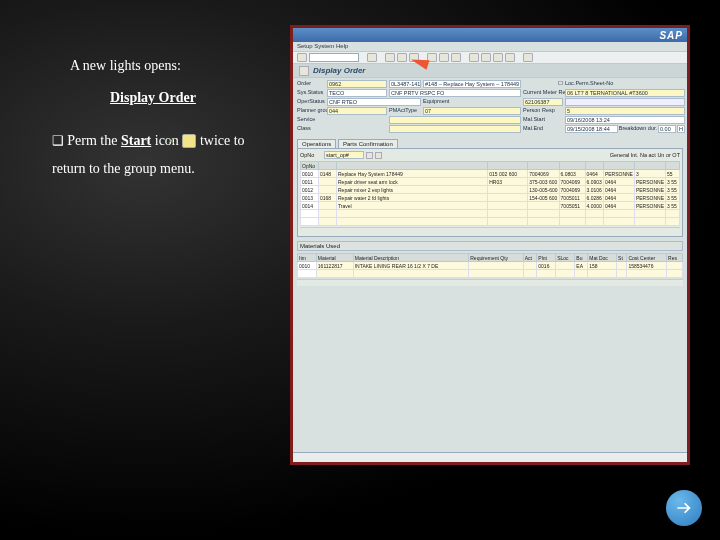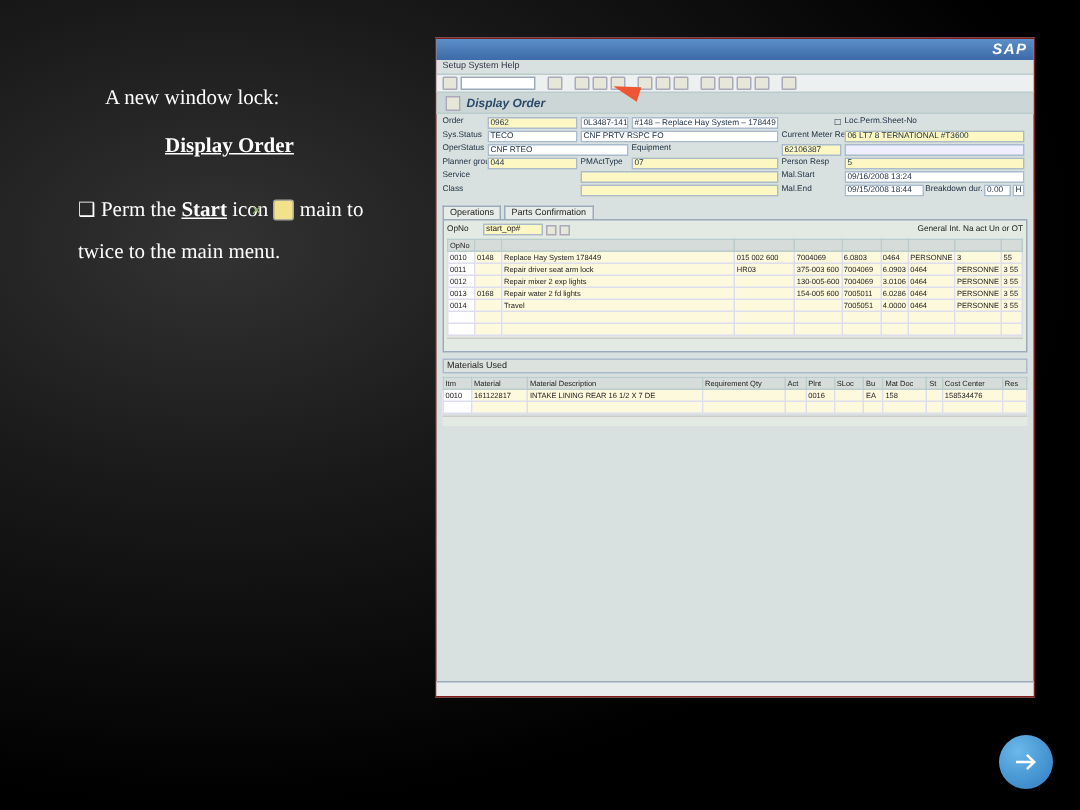--- a/index.html
+++ b/index.html
@@ -29,21 +29,21 @@
     vertical-align: middle; position: relative; top: -1px;
   }
   .inline-icon::after {
     content: "✕"; color: #8a6; font-size: 9px; position: absolute; top: -1px; left: 2px;
   }
   .bullet-cont { margin-left: -40px; padding-left: 22px; margin-top: 6px; }
   .sap-window {
     position: absolute; left: 290px; top: 25px;
     width: 400px; height: 440px;
     background: #d8e0e0;
-    border: 1px solid #7f1d1d;
+    border: 3px solid #7f1d1d;
     font-family: Arial, sans-serif;
     font-size: 6px;
     color: #222;
   }
   .titlebar {
     height: 14px; background: linear-gradient(#5b8fc7,#3d6aa8);
     display: flex; align-items: center; padding: 0 4px;
     color: #fff; font-size: 7px;
   }
   .titlebar .sap-logo {
@@ -128,29 +128,29 @@
     background: radial-gradient(circle at 35% 30%, #6bb8ea, #2d7cc0);
     display: flex; align-items: center; justify-content: center;
     box-shadow: 0 2px 5px rgba(0,0,0,0.6);
   }
   .next-btn svg { width: 20px; height: 20px; fill: #fff; }
 </style>
 </head>
 <body>
 
 <div class="left-panel">
-  <div class="intro">A new window lock:</div>
+  <div class="intro">A new lights opens:</div>
   <div class="title">Display Order</div>
   <div class="bullet-row">
     <span class="checkbox-glyph">❑ </span>
     <span>Perm the </span><span class="bold-under">Start</span><span> icon </span>
     <span class="inline-icon"></span>
-    <span> main to</span>
-  </div>
-  <div class="bullet-cont">twice to the main menu.</div>
+    <span> twice to</span>
+  </div>
+  <div class="bullet-cont">return to the group menu.</div>
 </div>
 
 <div class="sap-window">
   <div class="titlebar">
     <span>  </span>
     <span class="sap-logo">SAP</span>
   </div>
   <div class="menubar">Setup   System   Help</div>
   <div class="toolbar">
     <span class="tb-btn"></span>

